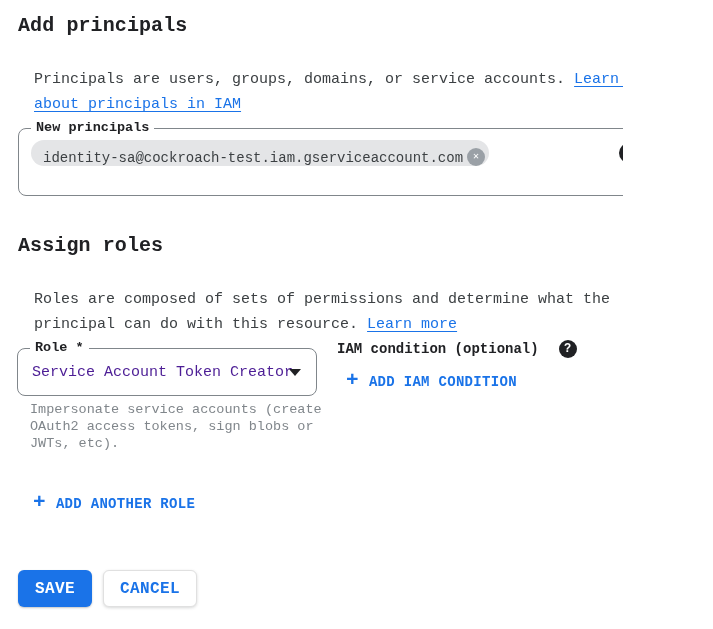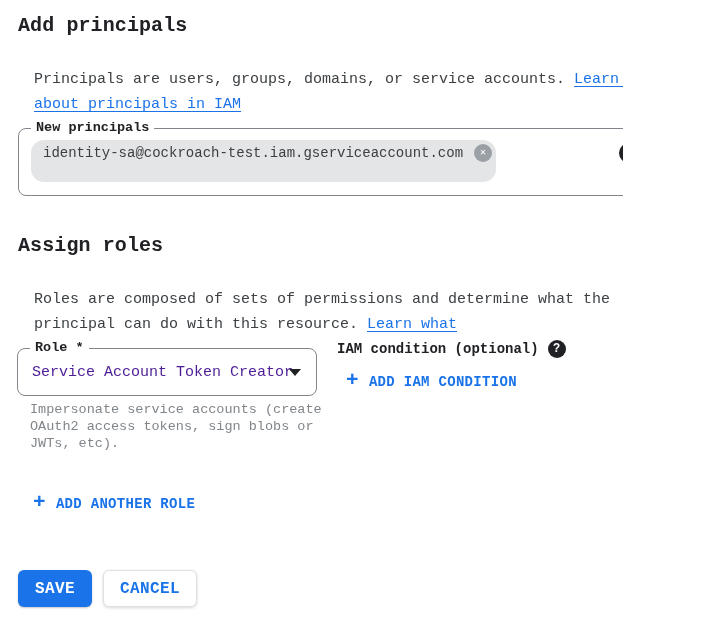--- a/index.html
+++ b/index.html
@@ -61,25 +61,25 @@
     color: #202124;
     white-space: nowrap;
   }
   #principals-field { left: 18px; top: 128px; width: 638px; height: 68px; }
   .chip {
     position: absolute;
     left: 12px;
     top: 11px;
     height: 26px;
     display: inline-flex;
-    align-items: center;
-    gap: 11px;
+    align-items: flex-end;
+    gap: 4px;
     background: #e4e5e7;
     border-radius: 13px;
-    padding: 0 4px 16px 12px;
+    padding: 0 4px 0 12px;
     font-size: 14px;
     color: #3c4043;
     white-space: nowrap;
   }
   .chip-close {
     width: 18px;
     height: 18px;
     border-radius: 50%;
     background: #9aa0a6;
     color: #ffffff;
@@ -139,21 +139,21 @@
     font-size: 13.5px;
     line-height: 17px;
     color: #80868b;
   }
   .iam-label-row {
     position: absolute;
     left: 337px;
     top: 340px;
     display: flex;
     align-items: center;
-    gap: 9px;
+    gap: 20px;
     font-size: 14px;
     font-weight: 700;
     color: #202124;
   }
   .text-button {
     display: inline-flex;
     align-items: center;
     gap: 10px;
     border: none;
     background: none;
@@ -231,21 +231,21 @@
           <span>✕</span>
         </button>
     </div>
     <div class="help-circle" id="principals-help">
         <span>?</span>
       </div>
   </div>
 
   <h2 class="section-title" id="title-roles">Assign roles</h2>
 
-  <p class="desc" id="desc-roles"><span>Roles are composed of sets of permissions and determine what the principal can do with this resource. </span><a class="link">Learn what</a></p>
+  <p class="desc" id="desc-roles"><span>Roles are composed of sets of permissions and determine what the principal can do with this resource. </span><a class="link">Learn more</a></p>
 
   <div class="outlined-field" id="role-field">
     <span class="field-label">Role *</span>
     <span class="role-value">Service Account Token Creator</span>
     <span class="caret"></span>
   </div>
 
   <div class="role-helper">Impersonate service accounts (create OAuth2 access tokens, sign blobs or JWTs, etc).</div>
 
   <div class="iam-label-row">

